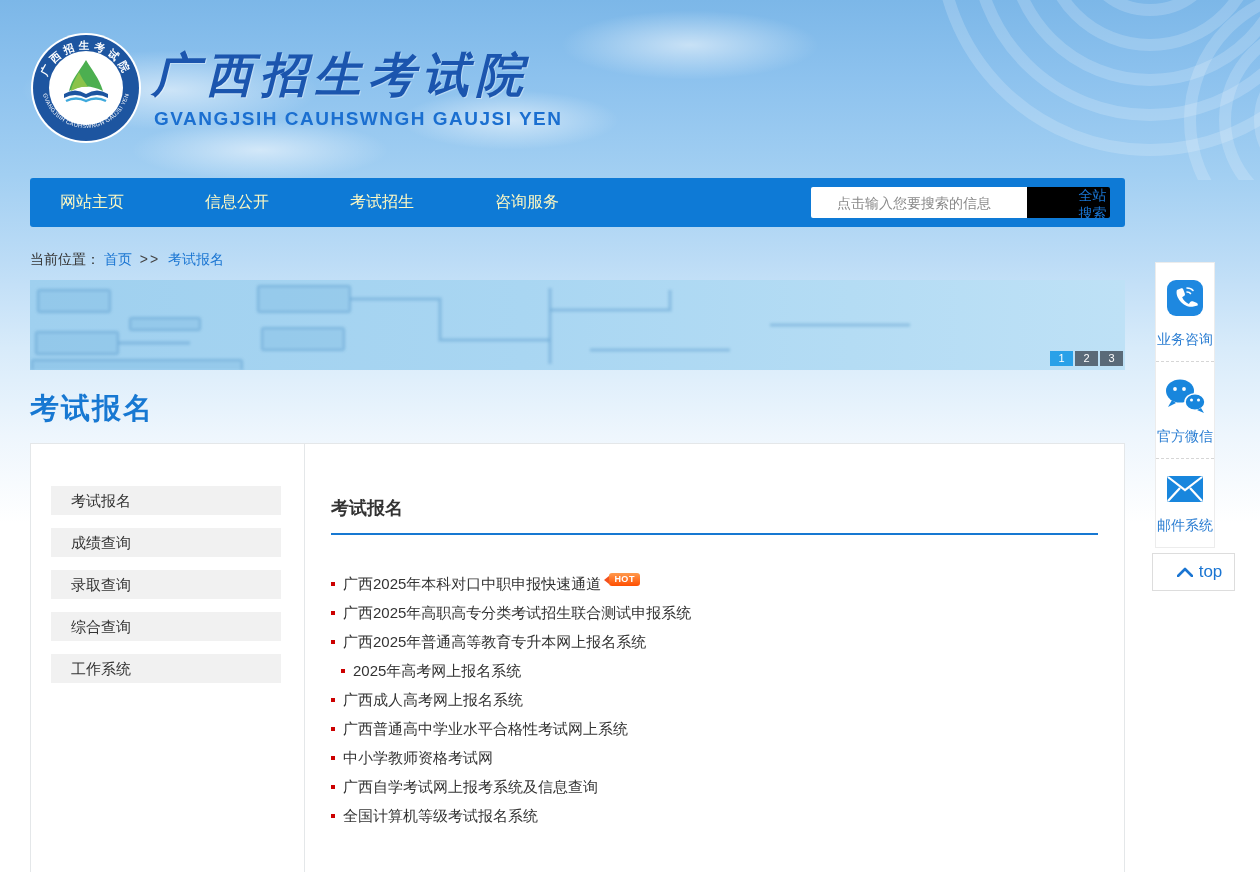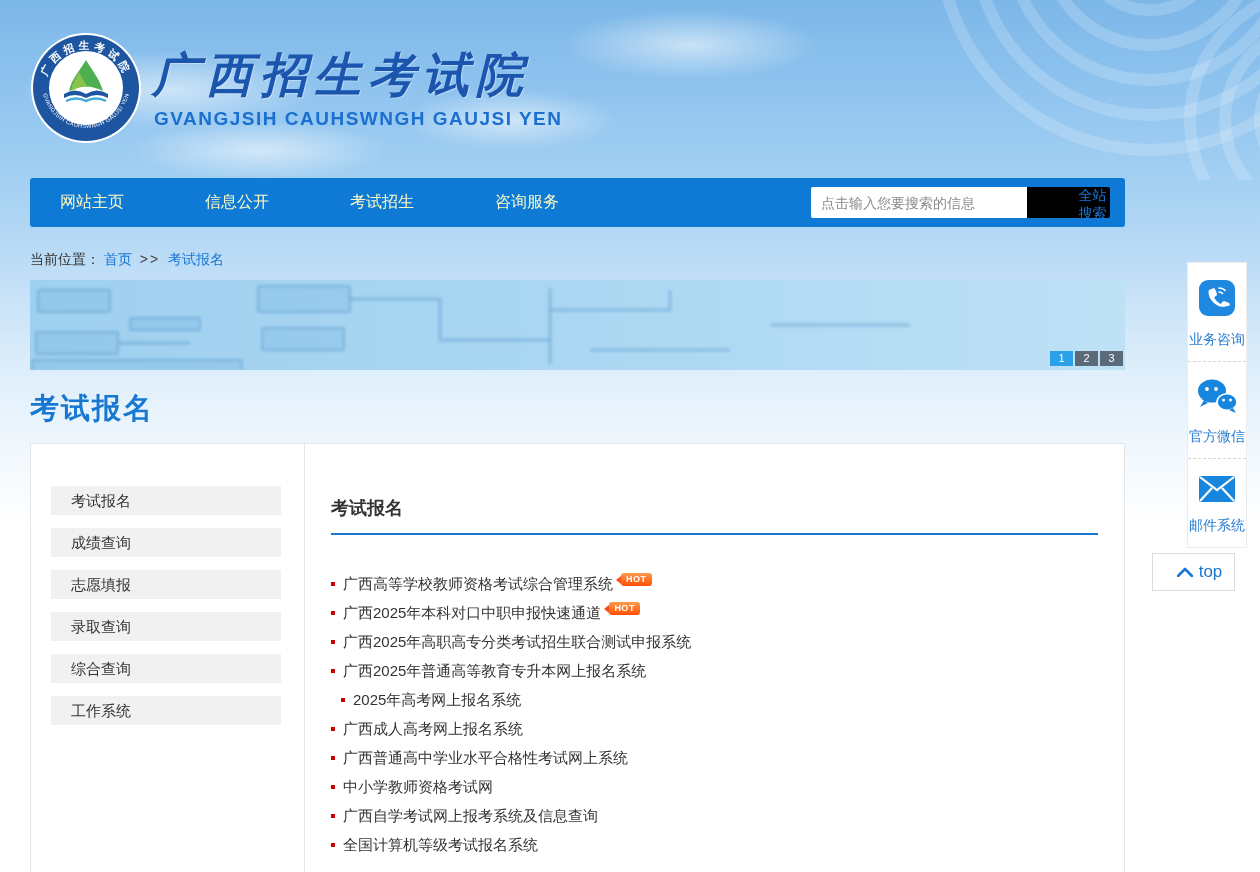--- a/index.html
+++ b/index.html
@@ -19,21 +19,21 @@
   #logo { position:absolute; left:30px; top:32px; width:112px; height:112px; cursor:pointer; }
   #site-title { position:absolute; left:152px; top:44px; font-family:"DejaVu Serif", serif; font-style:italic; font-weight:bold;
     font-size:47px; color:#1b55ae; letter-spacing:7px; text-shadow:1px 1px 0 rgba(255,255,255,.35); }
   #site-subtitle { position:absolute; left:154px; top:108px; font-size:19px; font-weight:bold; color:#1b6fd0; letter-spacing:1.5px; }
 
   
   #nav { position:absolute; left:30px; top:178px; width:1095px; height:49px; background:#0e7ad6; border-radius:3px;
     display:flex; align-items:center; }
   .nav-item { color:#fef9c3; font-size:16px; margin-left:30px; width:115px; cursor:pointer; white-space:nowrap; }
   #search-box { position:absolute; right:15px; top:9px; display:flex; height:31px; }
-  #search-input { width:216px; height:31px; border:none; outline:none; padding:0 10px; font-size:14px; color:#333;
+  #search-input { width:216px; height:31px; border:none; outline:none; padding:0 26px; font-size:14px; color:#333;
     border-radius:2px 0 0 2px; }
   #search-input::placeholder { color:#8a8a8a; }
   #search-btn { width:83px; height:31px; border:none; background:#000000; color:#1a75d2; font-size:14px;
     border-radius:0 2px 2px 0; cursor:pointer; font-family:"Liberation Sans",sans-serif;padding-left:48px; }
 
   
   #breadcrumb { position:absolute; left:30px; top:251px; font-size:14px; color:#333; }
   #breadcrumb .lnk { color:#1a75d2; cursor:pointer; text-decoration:none; }
   #breadcrumb .sep { color:#444; margin:0 4px; letter-spacing:2px; }
 
@@ -65,21 +65,21 @@
   .sys-item { height:29px; line-height:29px; font-size:15px; color:#333; cursor:pointer; white-space:nowrap; }
   .sys-item .bullet { display:inline-block; width:4px; height:4px; background:#c00; vertical-align:3px; margin-right:8px; }
   .sys-item.indent { padding-left:10px; }
   .hot-badge { position:relative; display:inline-block; background:linear-gradient(180deg,#ff9a4d,#ff4e00);
     color:#fff; font-size:9px; font-weight:bold; line-height:13px; padding:0 5px; border-radius:3px;
     margin-left:8px; vertical-align:7px; letter-spacing:.5px; }
   .hot-badge::before { content:''; position:absolute; left:-5px; top:3px; width:0; height:0;
     border-top:4px solid transparent; border-bottom:4px solid transparent; border-right:5px solid #f4511e; }
 
   
-  #float-panel { position:absolute; left:1187px; top:262px; width:60px; background:#fff; border:1px solid #ececec; }
+  #float-panel { position:absolute; left:1155px; top:262px; width:60px; background:#fff; border:1px solid #ececec; }
   .float-item { padding:16px 0 12px; text-align:center; cursor:pointer; }
   .float-item + .float-item { border-top:1px dashed #d6d6d6; }
   .float-label { display:block; margin-top:10px; font-size:14px; color:#2a7dd2; }
   #top-btn { position:absolute; left:1152px; top:553px; width:83px; height:38px; background:#fff; border:1px solid #ddd;
     display:flex; align-items:center; justify-content:center; gap:6px; cursor:pointer;padding-left:12px; }
   #top-btn .top-label { font-size:17px; color:#1a75d2; }
 </style>
 </head>
 <body>
 
@@ -169,31 +169,29 @@
   </div>
 
   <div id="page-title">考试报名</div>
 
   <div id="panel">
     <div id="panel-divider"></div>
 
     <div id="side-menu">
       <div class="menu-item">考试报名</div>
       <div class="menu-item">成绩查询</div>
-      <div class="menu-item">志愿填报</div>
       <div class="menu-item">录取查询</div>
       <div class="menu-item">综合查询</div>
       <div class="menu-item">工作系统</div>
     </div>
 
     <div id="main-heading">考试报名</div>
     <div id="heading-rule"></div>
 
     <div id="sys-list">
-      <div class="sys-item"><span class="bullet"></span><span>广西高等学校教师资格考试综合管理系统</span><span class="hot-badge">HOT</span></div>
       <div class="sys-item"><span class="bullet"></span><span>广西2025年本科对口中职申报快速通道</span><span class="hot-badge">HOT</span></div>
       <div class="sys-item"><span class="bullet"></span><span>广西2025年高职高专分类考试招生联合测试申报系统</span></div>
       <div class="sys-item"><span class="bullet"></span><span>广西2025年普通高等教育专升本网上报名系统</span></div>
       <div class="sys-item indent"><span class="bullet"></span><span>2025年高考网上报名系统</span></div>
       <div class="sys-item"><span class="bullet"></span><span>广西成人高考网上报名系统</span></div>
       <div class="sys-item"><span class="bullet"></span><span>广西普通高中学业水平合格性考试网上系统</span></div>
       <div class="sys-item"><span class="bullet"></span><span>中小学教师资格考试网</span></div>
       <div class="sys-item"><span class="bullet"></span><span>广西自学考试网上报考系统及信息查询</span></div>
       <div class="sys-item"><span class="bullet"></span><span>全国计算机等级考试报名系统</span></div>
     </div>

